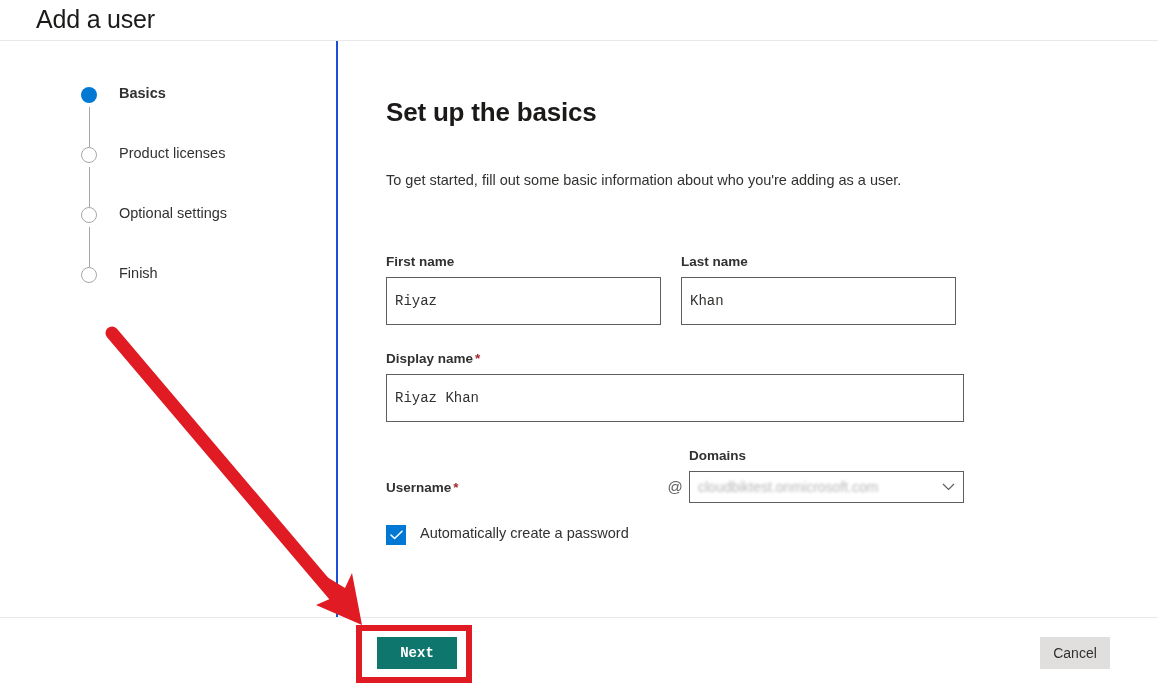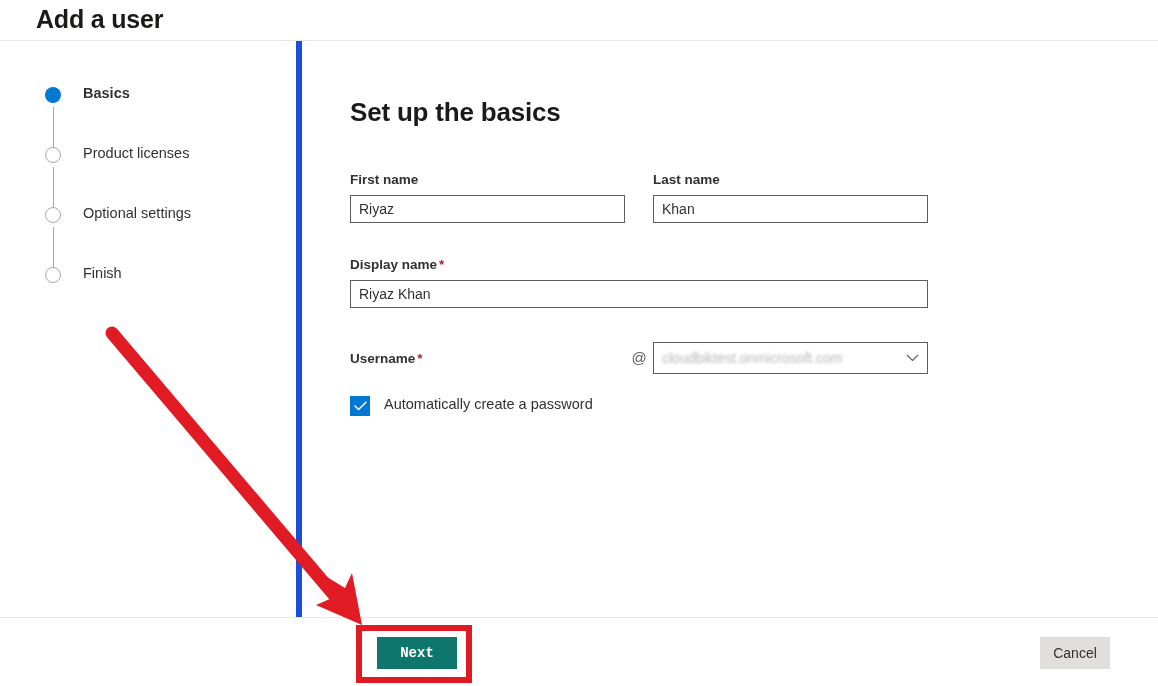--- a/index.html
+++ b/index.html
@@ -20,42 +20,43 @@
   .header {
     height: 41px;
     border-bottom: 1px solid #e8e8e8;
     box-sizing: border-box;
     display: flex;
     align-items: center;
     background: #ffffff;
   }
   .page-title {
     font-size: 25px;
-    font-weight: bold;
+    font-weight: normal;
     color: #1b1a19;
     padding-left: 36px;
     letter-spacing: -0.2px;
     line-height: 1;
     margin-top: -2px;
   }
 
   
   .body-wrap {
     display: flex;
     height: 576px;
     box-sizing: border-box;
   }
 
   
   .wizard {
     width: 302px;
-    border-right: 6px solid #1d4ed8;
+    border-right: 2px solid #1d4ed8;
     box-sizing: border-box;
     padding-top: 44px;
     position: relative;
+    margin-left: 36px;
   }
   .step {
     display: flex;
     align-items: flex-start;
     height: 60px;
     position: relative;
     padding-left: 45px;
     box-sizing: border-box;
   }
   .step-marker {
@@ -112,46 +113,46 @@
   }
   .content-desc {
     font-size: 14.5px;
     color: #323130;
     margin: 0 0 66px 0;
   }
 
   
   .field-row {
     display: flex;
-    gap: 28px;
-    margin-bottom: 34px;
+    gap: 20px;
+    margin-bottom: 26px;
   }
   .field {
     display: flex;
     flex-direction: column;
   }
   .field.half { width: 275px; }
   .field.full { width: 578px; }
   .field-label {
     font-size: 13.5px;
     font-weight: bold;
     color: #323130;
     margin-bottom: 7px;
     line-height: 16px;
   }
   .req {
     color: #a4262c;
     font-weight: bold;
     margin-left: 2px;
   }
   .text-input {
-    height: 28px;
+    height: 48px;
     border: 1px solid #605e5c;
     box-sizing: border-box;
-    font-family: Liberation Sans, sans-serif;
+    font-family: Liberation Mono, monospace;
     font-size: 14px;
     color: #323130;
     padding: 0 8px;
     background: #ffffff;
     outline: none;
     border-radius: 0;
   }
 
   
   .username-row {
@@ -323,20 +324,21 @@
         <div class="dot inactive"></div>
       </div>
       <div class="step-label">Finish</div>
     </div>
 
   </div>
 
   <div class="content">
 
     <h1 class="content-title">Set up the basics</h1>
+    <p class="content-desc">To get started, fill out some basic information about who you're adding as a user.</p>
 
     <div class="field-row">
       <div class="field half">
         <label class="field-label">First name</label>
         <input class="text-input" type="text" value="Riyaz" style="">
       </div>
       <div class="field half">
         <label class="field-label">Last name</label>
         <input class="text-input" type="text" value="Khan" style="">
       </div>
@@ -350,20 +352,21 @@
     </div>
 
     <div class="username-row">
       <div class="field half">
         <label class="field-label"><span>Username</span><span class="req">*</span></label>
       </div>
 
       <div class="at-symbol">@</div>
 
       <div class="field" style="width:275px">
+        <label class="field-label">Domains</label>
         <div class="domain-select">
           <span class="domain-value">cloudbiktest.onmicrosoft.com</span>
           <span class="chevron">
             <svg width="13" height="8" viewBox="0 0 13 8" fill="none">
               <path d="M1 1 L6.5 6.5 L12 1" stroke="#605e5c" stroke-width="1.2" fill="none"></path>
             </svg>
           </span>
         </div>
       </div>
     </div>

